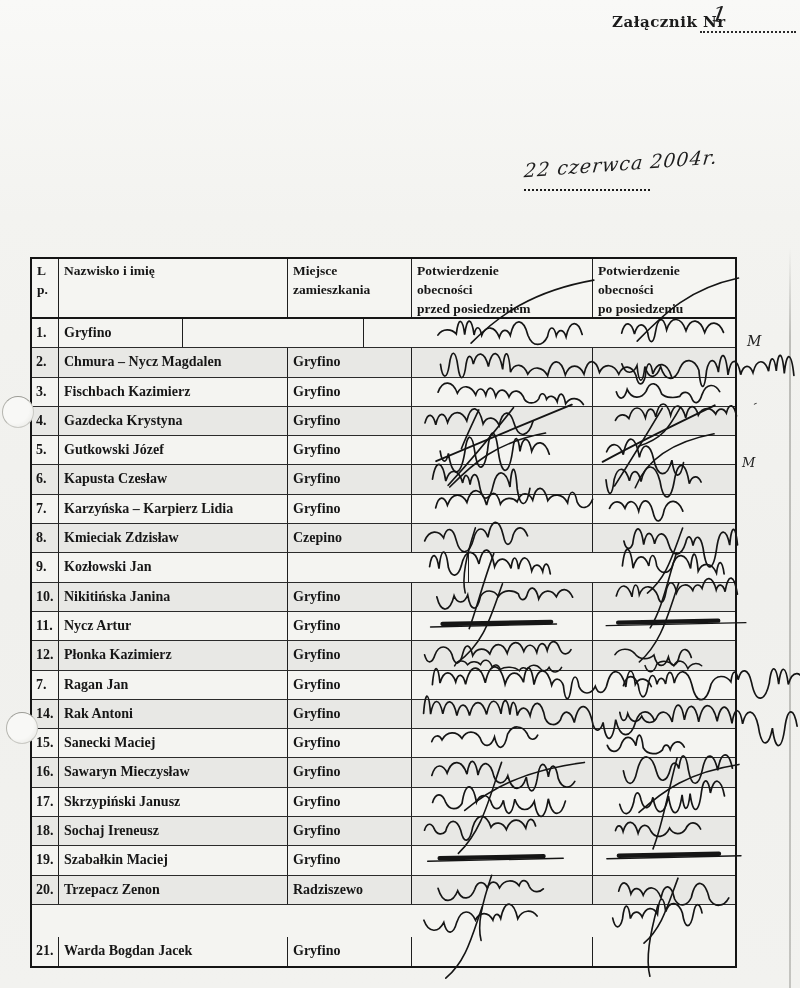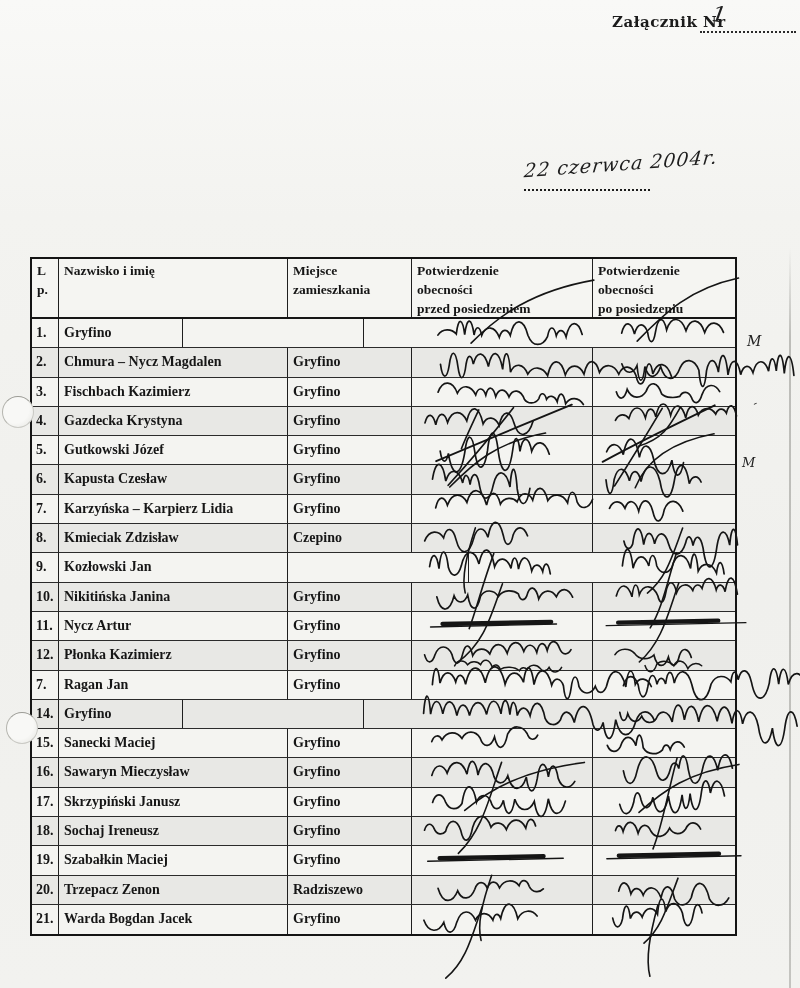--- a/index.html
+++ b/index.html
@@ -14,21 +14,21 @@
   .attachment-number{position:absolute; top:2px; left:712px; font:italic 22px "DejaVu Serif", serif; transform:rotate(9deg); color:#202020;}
   .title{position:absolute; top:167px; left:148px; font:bold 18px "Liberation Sans", sans-serif; letter-spacing:.2px; color:#111;}
   .title-dots{position:absolute; top:172px; left:524px; width:126px; height:17px; border-bottom:2.5px dotted #1c1c1c;}
   .hand-date{position:absolute; top:150px; left:524px; width:260px;
     font:italic 19px "DejaVu Serif", serif; letter-spacing:1px; color:#1d1d1d;
     transform:rotate(-4deg) skewX(-10deg); white-space:nowrap;}
   
   .tbl{position:absolute; left:30px; top:257px; width:707px; border:2px solid #141414; box-sizing:border-box; background:#f4f4f1;}
   .hrow{display:flex; height:58px; border-bottom:2px solid #161616; background:#f5f5f2;}
   .row{display:flex; height:29.3px; border-bottom:1.5px solid #2b2b2b; box-sizing:border-box;}
-  .row:last-child{border-bottom:none;}
+  .row:last-child{border-bottom:none;margin-top:32px;}
   .row:nth-child(even){background:#e8e8e5;}
   .cell{box-sizing:border-box; border-right:1.6px solid #1f1f1f; overflow:visible;}
   .cell:last-child{border-right:none;}
   .c-lp{width:27px;} .c-name{width:229px;} .c-place{width:124px;} .c-before{width:181px;} .c-after{width:142px;}
   .hcell{font:bold 13.5px "Liberation Serif", serif; padding:3px 3px 0 5px; line-height:1.4; white-space:pre-line;}
   .dcell{font:bold 14px "Liberation Serif", serif; line-height:27px; padding-left:5px; white-space:nowrap;}
   .c-lp.dcell{padding-left:4px;}
   
   .hole{position:absolute; width:30px; height:30px; border-radius:50%;
     background:radial-gradient(circle at 40% 40%, #f8f8f6 55%, #e3e3df 100%);
@@ -153,20 +153,21 @@
         </div>
         <div class="row">
           <div class="cell dcell c-lp">7.</div>
           <div class="cell dcell c-name">Ragan Jan</div>
           <div class="cell dcell c-place">Gryfino</div>
           <div class="cell c-before"></div>
           <div class="cell c-after"></div>
         </div>
         <div class="row">
           <div class="cell dcell c-lp">14.</div>
+          <div class="cell dcell c-name">Rak Antoni</div>
           <div class="cell dcell c-place">Gryfino</div>
           <div class="cell c-before"></div>
           <div class="cell c-after"></div>
         </div>
         <div class="row">
           <div class="cell dcell c-lp">15.</div>
           <div class="cell dcell c-name">Sanecki  Maciej</div>
           <div class="cell dcell c-place">Gryfino</div>
           <div class="cell c-before"></div>
           <div class="cell c-after"></div>

